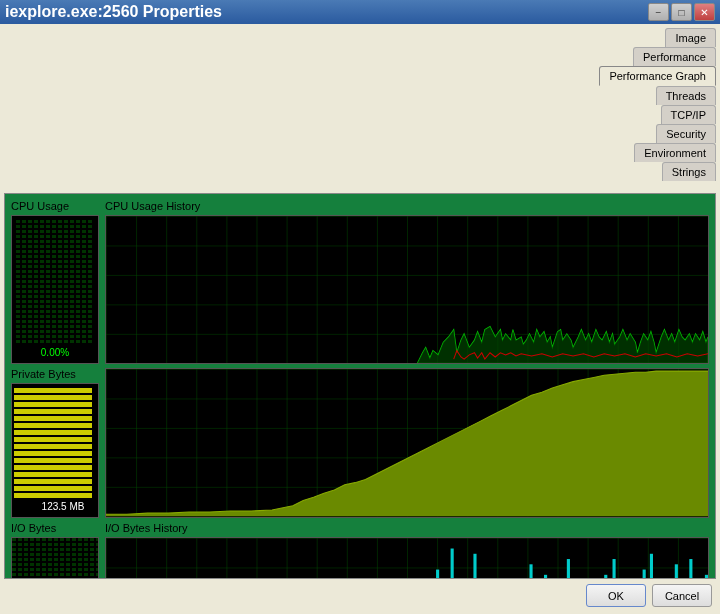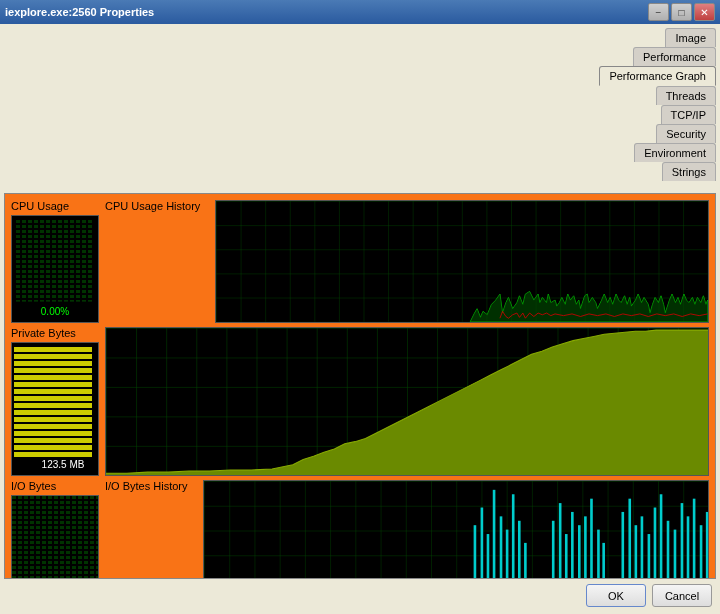--- a/index.html
+++ b/index.html
@@ -14,21 +14,21 @@
     .title-bar {
       background: linear-gradient(to bottom, #4a7ab5, #2a5a9f);
       color: white;
       padding: 3px 5px;
       display: flex;
       align-items: center;
       justify-content: space-between;
       height: 24px;
     }
     .title-bar-title {
-      font-size: 11px;
+      font-size: 16px;
       font-weight: bold;
     }
     .title-bar-buttons {
       display: flex;
       gap: 2px;
     }
     .title-btn {
       width: 21px;
       height: 18px;
       background: linear-gradient(to bottom, #d0d0d0, #b0b0b0);
@@ -71,21 +71,21 @@
     }
     .tab.active {
       background: #ECE9D8;
       border-color: #888;
       border-bottom: 1px solid #ECE9D8;
       z-index: 2;
       font-weight: normal;
     }
     .panel {
       border: 1px solid #888;
-      background: #f97316;
+      background: #15803d;
       flex: 1;
       padding: 6px;
       overflow: hidden;
       display: flex;
       flex-direction: column;
       gap: 4px;
     }
     .section-row {
       display: flex;
       flex-direction: row;
@@ -129,22 +129,22 @@
     }
     .section-label {
       font-size: 11px;
       color: #000;
       margin-bottom: 1px;
       font-weight: normal;
     }
     .section-group {
       flex: 1;
       display: flex;
-      flex-direction: row;
-      gap: 15px;
+      flex-direction: column;
+      gap: 2px;
     }
     .history-chart {
       width: 100%;
       height: 100%;
     }
     .footer {
       display: flex;
       justify-content: flex-end;
       padding: 5px 4px 3px;
       gap: 6px;

